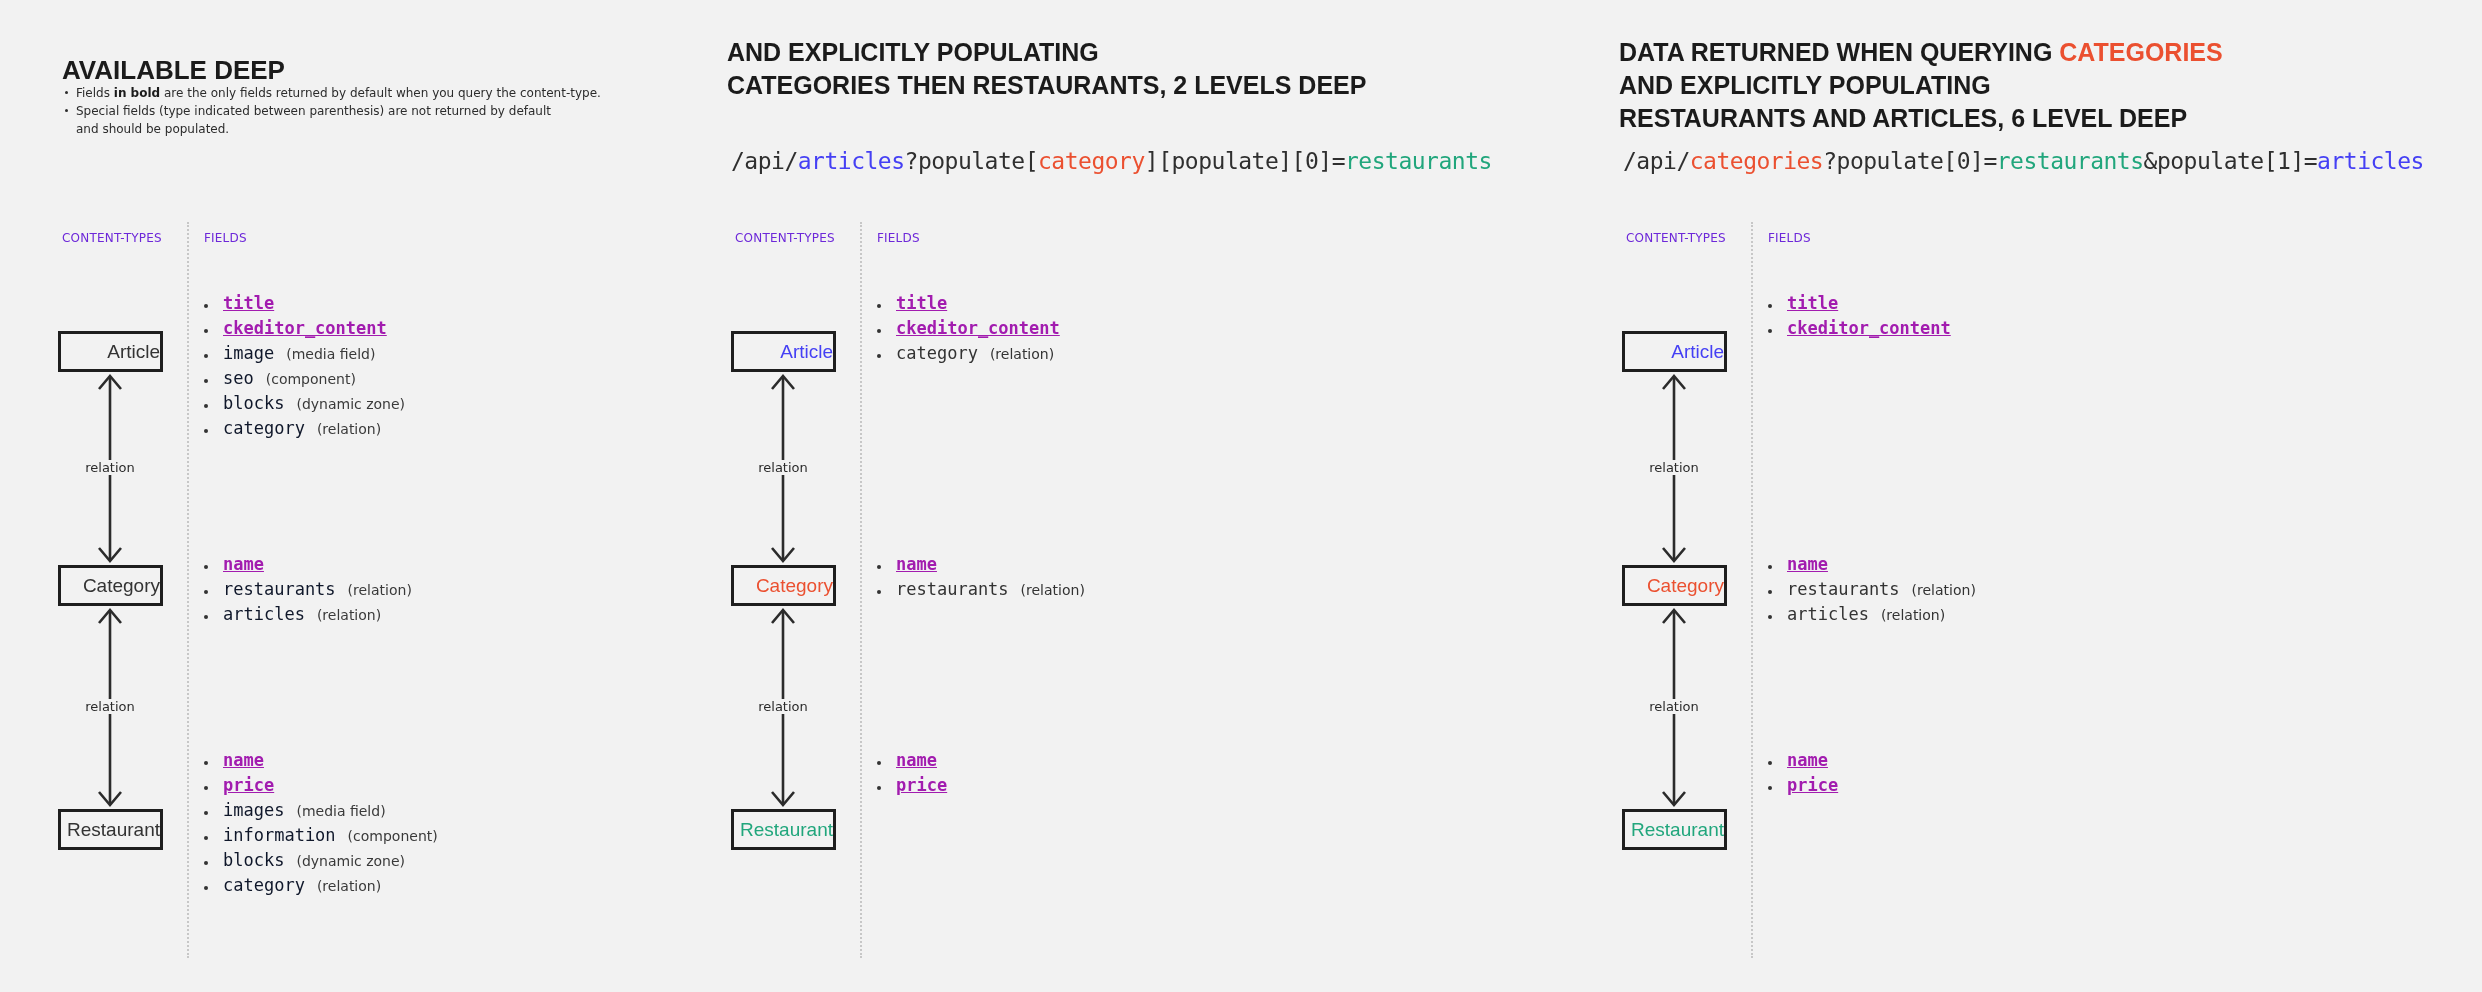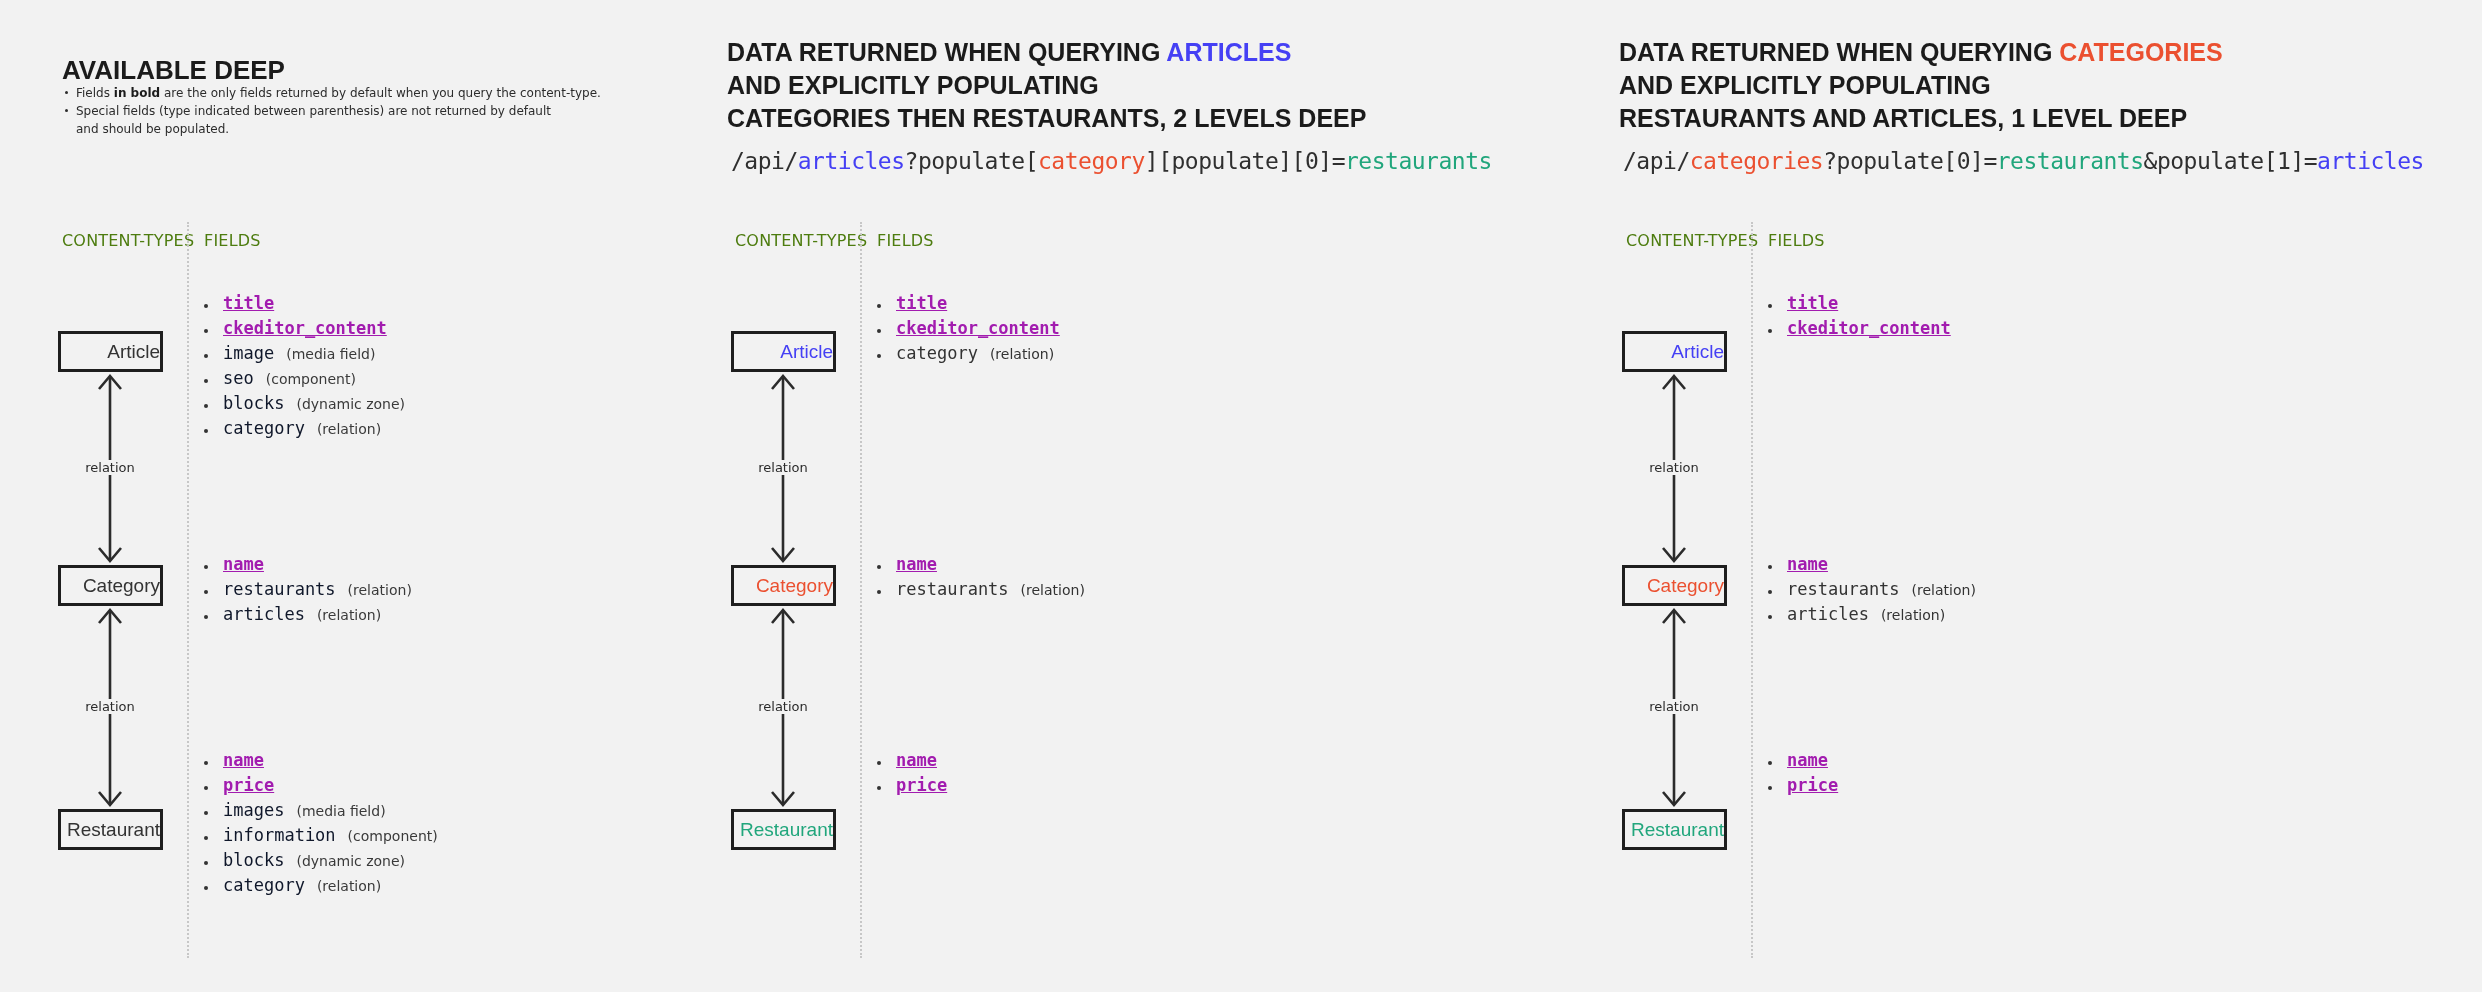--- a/index.html
+++ b/index.html
@@ -28,21 +28,21 @@
 
   
   .url{position:absolute;top:148px;left:4px;font-family:"DejaVu Sans Mono",monospace;font-size:23px;
        letter-spacing:-0.5px;white-space:nowrap;color:#2f2f2f;}
 
   
   .diagram{position:absolute;top:228px;width:560px;height:745px;}
   #col-left .diagram{left:0;}
   #col-mid .diagram{left:4px;}
   #col-right .diagram{left:3px;}
-  .dg-hdr{position:absolute;top:3px;font-family:"DejaVu Sans",sans-serif;font-size:16px;color:#4d7c0f;letter-spacing:0.2px;white-space:nowrap;}
+  .dg-hdr{position:absolute;top:3px;font-family:"DejaVu Sans",sans-serif;font-size:12px;color:#6d28d9;letter-spacing:0.2px;white-space:nowrap;}
   .hdr-ct{left:4px;}
   .hdr-f{left:146px;}
   .dotted{position:absolute;left:129px;top:-6px;height:736px;width:0;border-left:2px dotted #c7c7c7;}
 
   .node-box{position:absolute;left:0;width:99px;height:35px;border:3px solid #1e1e1e;background:#f2f2f2;
             display:flex;align-items:center;justify-content:flex-end;font-size:19px;white-space:nowrap;}
   .node-box.c-dark{color:#333;}
   .box-article{top:103px;}
   .box-category{top:337px;}
   .box-restaurant{top:581px;}
@@ -182,21 +182,20 @@
             <span class="bullet"></span>
             <span class="fname">category</span>
             <span class="ftype">(relation)</span>
           </div>
       </div>
     </div>
   </section>
 
   <section class="col" id="col-mid">
     <div class="heading">
-      <div><span>DATA RETURNED WHEN QUERYING </span><span class="c-blue">ARTICLES</span></div>
       <div>AND EXPLICITLY POPULATING</div>
       <div>CATEGORIES THEN RESTAURANTS, 2 LEVELS DEEP</div>
     </div>
     <div class="url">
       <span class="c-dark">/api/</span><span class="c-blue">articles</span><span class="c-dark">?populate[</span><span class="c-red">category</span><span class="c-dark">][populate][0]=</span><span class="c-green">restaurants</span>
     </div>
 
     <div class="diagram">
       <span class="dg-hdr hdr-ct">CONTENT-TYPES</span>
       <span class="dg-hdr hdr-f">FIELDS</span>
@@ -260,21 +259,21 @@
             <span class="fname bold">price</span>
           </div>
       </div>
     </div>
   </section>
 
   <section class="col" id="col-right">
     <div class="heading">
       <div><span>DATA RETURNED WHEN QUERYING </span><span class="c-red">CATEGORIES</span></div>
       <div>AND EXPLICITLY POPULATING</div>
-      <div>RESTAURANTS AND ARTICLES, 1 LEVEL DEEP</div>
+      <div>RESTAURANTS AND ARTICLES, 6 LEVEL DEEP</div>
     </div>
     <div class="url">
       <span class="c-dark">/api/</span><span class="c-red">categories</span><span class="c-dark">?populate[0]=</span><span class="c-green">restaurants</span><span class="c-dark">&amp;populate[1]=</span><span class="c-blue">articles</span>
     </div>
 
     <div class="diagram">
       <span class="dg-hdr hdr-ct">CONTENT-TYPES</span>
       <span class="dg-hdr hdr-f">FIELDS</span>
       <div class="dotted"></div>
 

